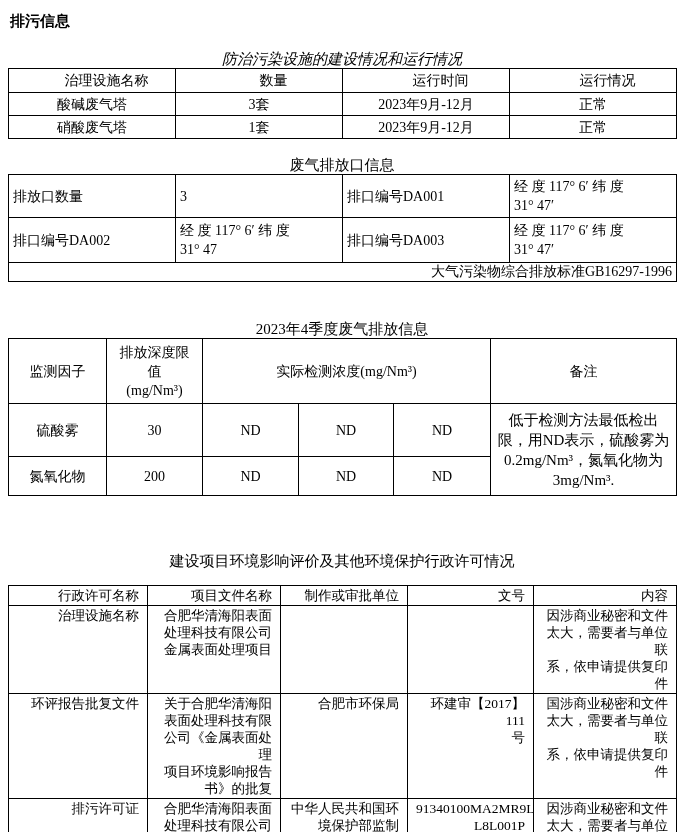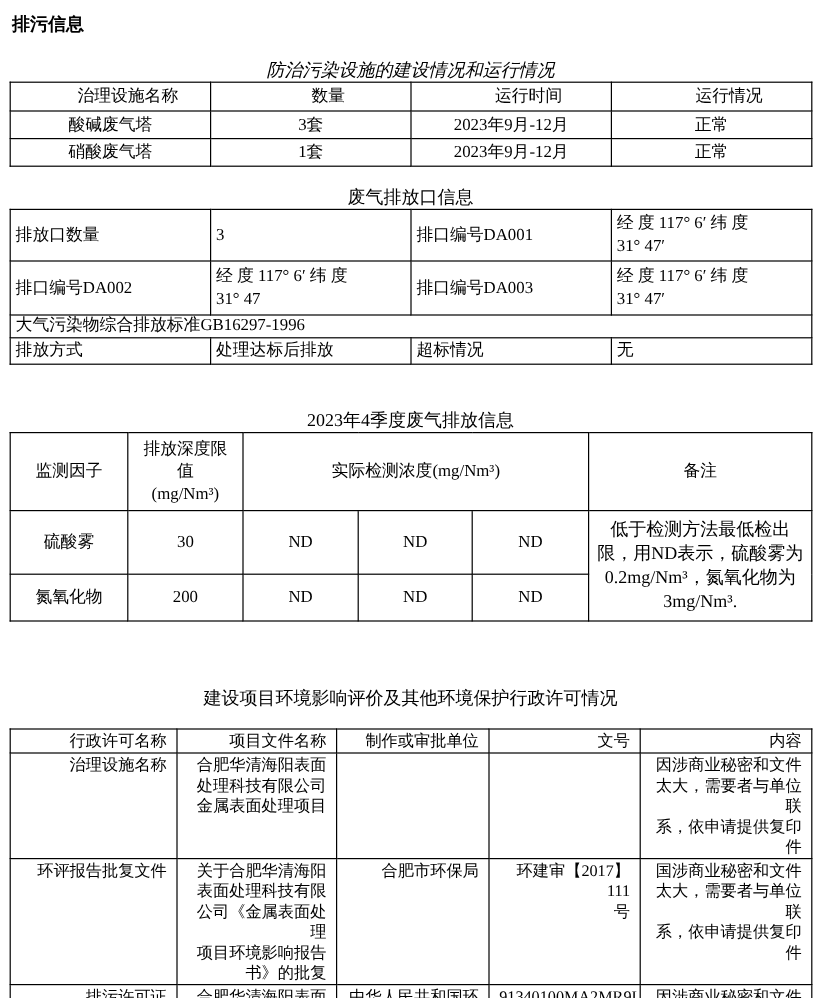--- a/index.html
+++ b/index.html
@@ -34,21 +34,21 @@
     vertical-align:middle;
   }
   
   .t1 td { text-align:center; }
   .t1 tr.hdr td { height:21px;padding-left:33px; }
   .t1 tr.dr  td { height:20px; }
   
   .t2 td { text-align:left; }
   .t2 tr.r1 td { height:40px; }
   .t2 tr.r2 td { height:42px; }
-  .t2 tr.r3 td { height:15px; line-height:16px; }
+  .t2 tr.r3 td { height:15px; line-height:16px;text-align:right; }
   .t2 tr.r4 td { height:19px; line-height:17px; }
   
   .t3 td { text-align:center; }
   .t3 tr.hdr td { height:62px; line-height:19px; }
   .t3 tr.dr1 td { height:50px; }
   .t3 tr.dr2 td { height:36px; }
   .t3 td.remark { line-height:20px; font-size:15px; }
   
   .t4 td { text-align:right; vertical-align:top; font-size:13.5px; line-height:17px; padding:1px 8px; }
   .t4 tr.hdr td { height:15px; }
@@ -112,26 +112,20 @@
       <tr class="r2">
         <td>排口编号DA002</td>
         <td>经 度 117° 6′  纬 度
 31° 47</td>
         <td>排口编号DA003</td>
         <td>经 度 117° 6′  纬 度
 31° 47′</td>
       </tr>
       <tr class="r3">
         <td colspan="4">大气污染物综合排放标准GB16297-1996</td>
-      </tr>
-      <tr class="r4">
-        <td>排放方式</td>
-        <td>处理达标后排放</td>
-        <td>超标情况</td>
-        <td>无</td>
       </tr>
     </tbody>
   </table>
 
   <p class="tbl-title mt-t3">2023年4季度废气排放信息</p>
   <table class="t3">
     <colgroup>
         <col style="width:98px">
         <col style="width:96px">
         <col style="width:96px">

